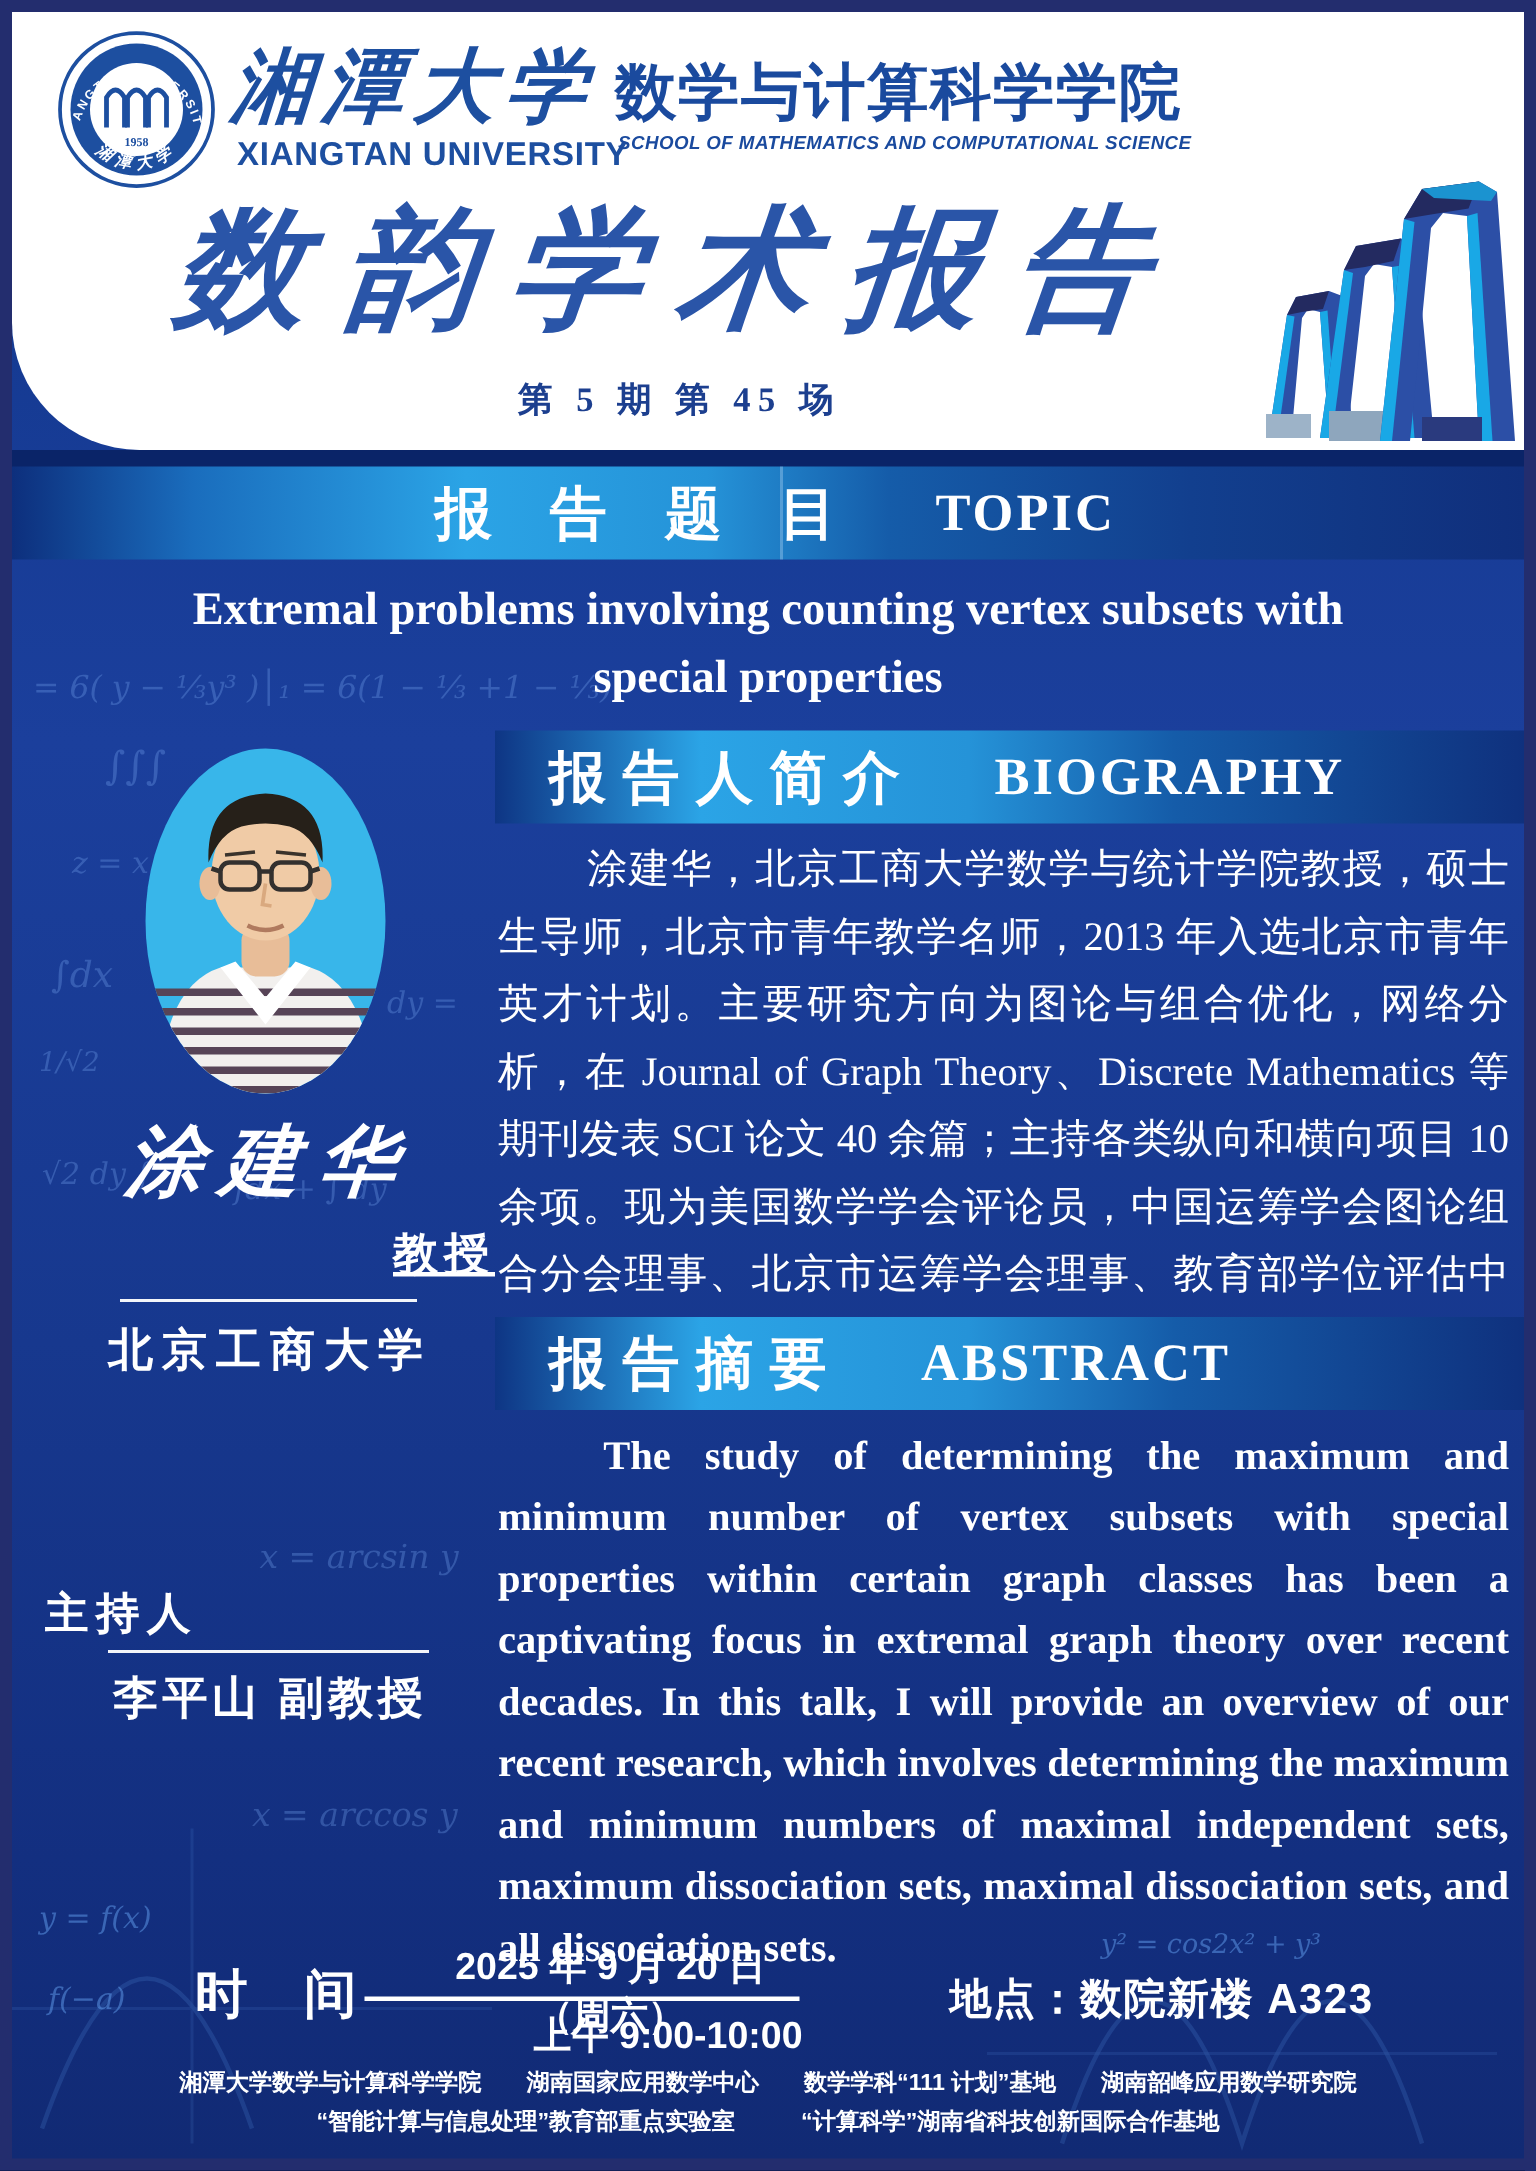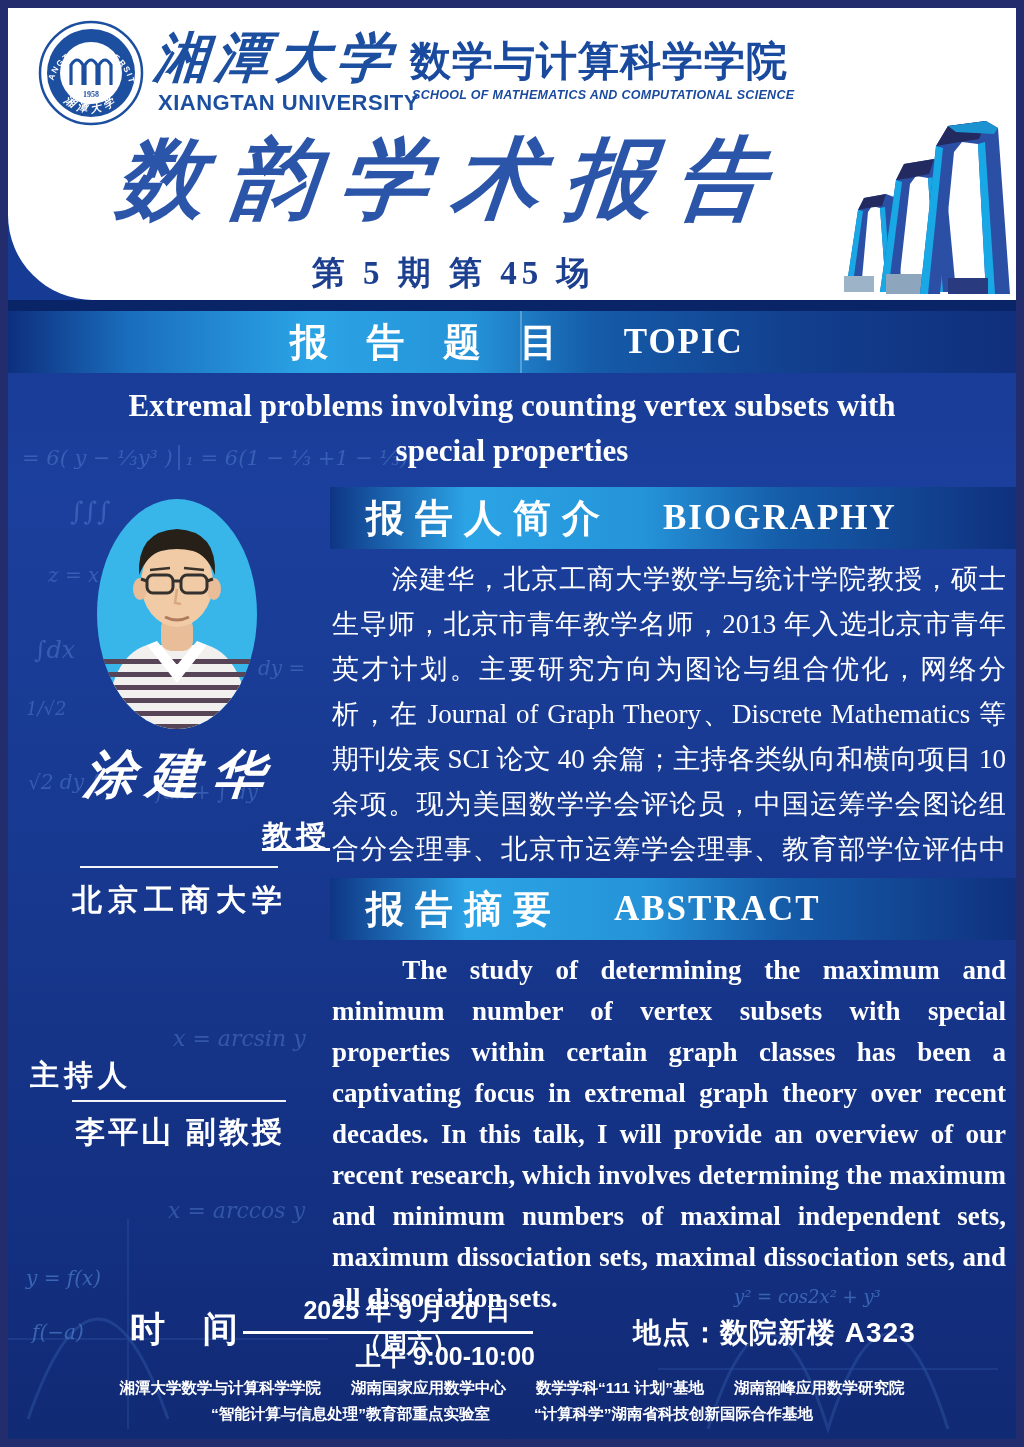--- a/index.html
+++ b/index.html
@@ -32,21 +32,21 @@
   .uni-en { position:absolute; left:150px; top:82px; font-size:22px; font-weight:bold; color:#1d4fa0; letter-spacing:0.5px; }
   .school-zh { position:absolute; left:402px; top:26px; font-size:41px; font-weight:bold; color:#1a4a9e; letter-spacing:1px; }
   .school-en { position:absolute; left:404px; top:80px; font-size:12.5px; font-weight:bold; color:#1a4a9e; letter-spacing:0.3px;font-style:italic; }
   .series-title {
     position:absolute; left:50px; top:112px; width:790px; text-align:center;
     font-family:"DejaVu Serif", serif; font-weight:bold; font-style:italic;
     font-size:88px; letter-spacing:24px; color:#2a55a8; transform:skewX(-6deg);
   }
   .session {
     position:absolute; left:50px; top:243px; width:790px; text-align:center;
-    font-family:"Liberation Serif", serif; font-size:33px; color:#1c3f8f; letter-spacing:5px; font-weight:600;
+    font-family:"Liberation Serif", serif; font-size:23px; color:#1c3f8f; letter-spacing:5px; font-weight:600;
   }
   .building { position:absolute; left:828px; top:98px; }
   
   .band {
     position:absolute; display:flex; align-items:center; height:62px;
     background:linear-gradient(90deg,#0d2f7d 0%,#1a6dbd 12%,#2ba4e6 30%,#2593d8 46%,#155ca9 58%,#123f8e 78%,#102f7c 100%);
     text-align:right;
   }
   .band-topic { left:8px; top:311px; width:1008px; padding-left:282px; }
   .band-bio   { left:330px; top:487px; width:686px; padding-left:36px;

